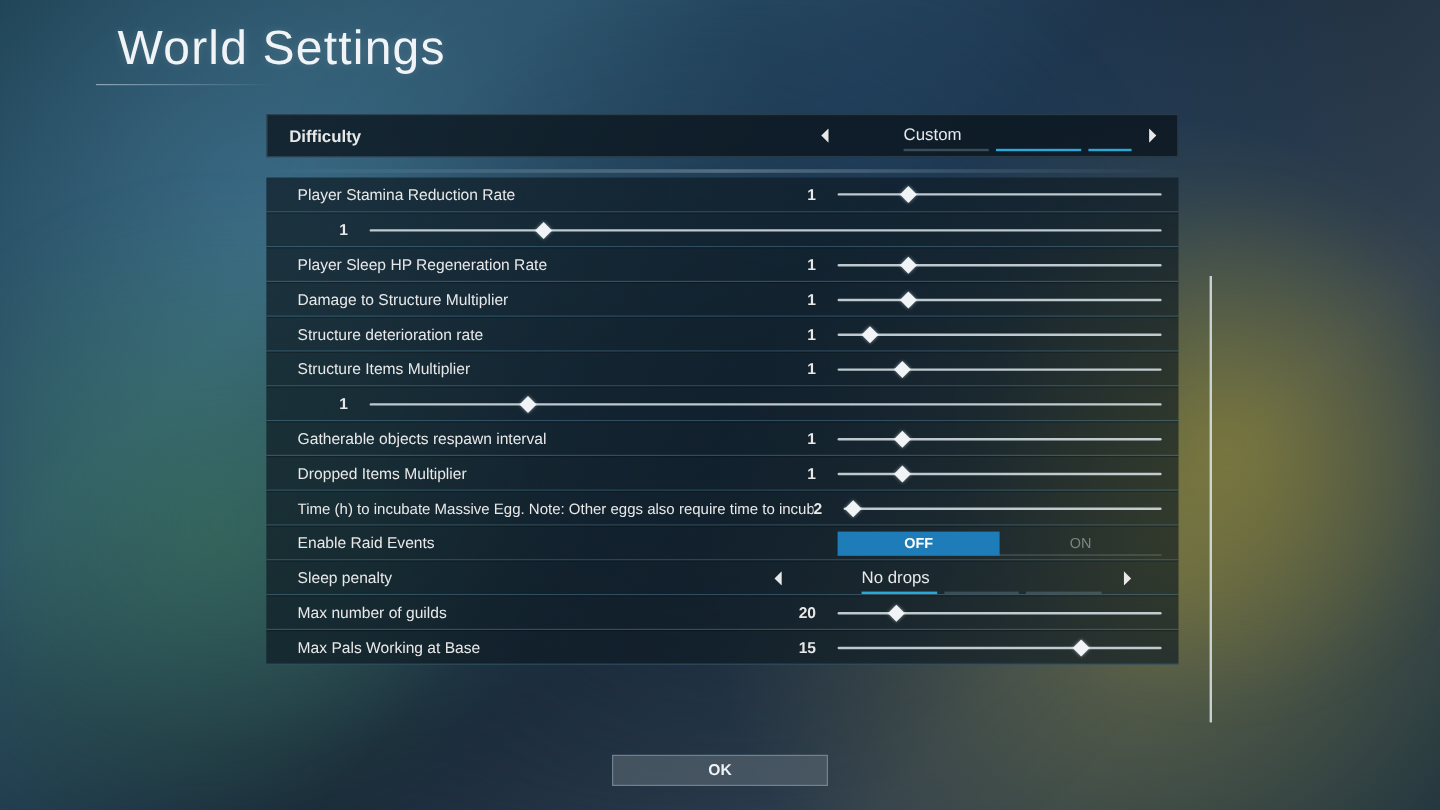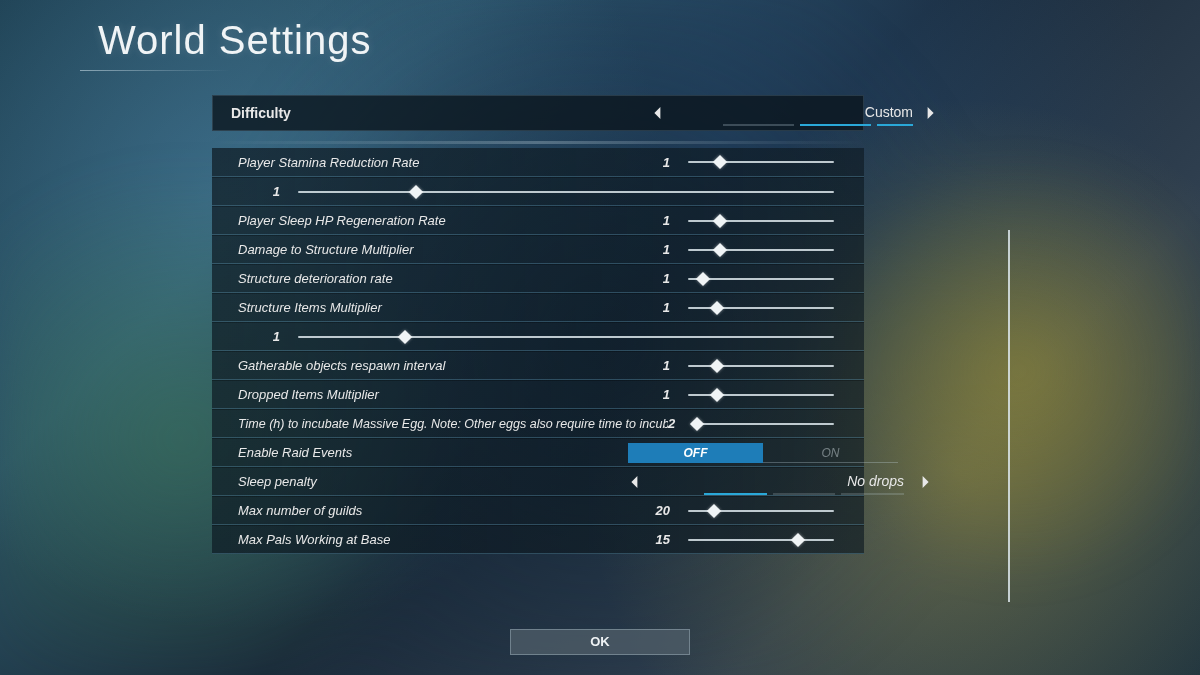--- a/index.html
+++ b/index.html
@@ -35,22 +35,22 @@
   }
   .title-underline {
     position: absolute;
     top: 70px; left: 80px;
     width: 150px; height: 1px;
     background: linear-gradient(90deg, rgba(200,220,230,0.6), rgba(200,220,230,0));
     z-index: 5;
   }
   .panel {
     position: absolute;
-    top: 95px; left: 212px;
-    width: 652px;
+    top: 95px; left: 222px;
+    width: 760px;
     z-index: 5;
   }
   .difficulty-bar {
     background: rgba(10,20,28,0.78);
     border: 1px solid rgba(120,150,170,0.25);
     height: 36px;
     display: flex;
     align-items: center;
     padding: 0 14px 0 18px;
     font-size: 14px;
@@ -65,57 +65,56 @@
     gap: 10px;
   }
   .chev {
     width: 14px; height: 14px;
     display: inline-flex; align-items: center; justify-content: center;
     cursor: pointer;
   }
   .chev svg { width: 12px; height: 12px; fill: #e8e8e8; }
   .selector-value {
     flex: 0 0 190px;
-    text-align: right;
+    text-align: left;
     font-size: 14px;
     position: relative;
     padding-bottom: 2px;
     margin-left: 48px;
   }
   .selector-value .underline-group {
     position: absolute; left: 0; right: 0; bottom: -4px;
     display: flex; gap: 6px; height: 2px;
   }
   .selector-value .u { flex: 1; background: rgba(200,220,230,0.25); }
   .selector-value .u.active { background: #2aa8d8; }
   .divider-top {
     height: 3px;
     background: linear-gradient(90deg, rgba(180,200,210,0.0), rgba(180,200,210,0.35), rgba(180,200,210,0.0));
     margin-bottom: 4px;
   }
   .rows {
     background: rgba(10,20,28,0.55);
-    font-style: italic;
   }
   .row {
     height: 29px;
     display: flex;
     align-items: center;
     padding: 0 0 0 26px;
     font-size: 13px;
     border-bottom: 1px solid rgba(100,160,190,0.35);
     border-top: 1px solid rgba(0,0,0,0.25);
     background: linear-gradient(90deg, rgba(20,35,45,0.4), rgba(20,35,45,0.2));
   }
   .row:first-child { border-top: none; }
   .row .rlabel { flex: 0 0 390px; white-space: nowrap; overflow: hidden; }
   .row .rlabel.long { flex: 0 0 430px; font-size: 12.5px; }
   .row .rvalue { flex: 0 0 60px; text-align: right; padding-right: 18px; font-weight: 600; font-size: 13px; }
   .row .rvalue.shift { flex: 0 0 20px; }
-  .row .rcontrol { flex: 1; display: flex; align-items: center; padding-right: 30px; }
+  .row .rcontrol { flex: 1; display: flex; align-items: center; padding-right: 14px; }
   .slider {
     flex: 1; height: 2px; background: rgba(220,230,235,0.85);
     position: relative; border-radius: 1px;
   }
   .slider .thumb {
     position: absolute; top: 50%; transform: translate(-50%,-50%) rotate(45deg);
     width: 10px; height: 10px; background: #f0f4f6;
     box-shadow: 0 0 3px rgba(255,255,255,0.5);
   }
   .toggle {

